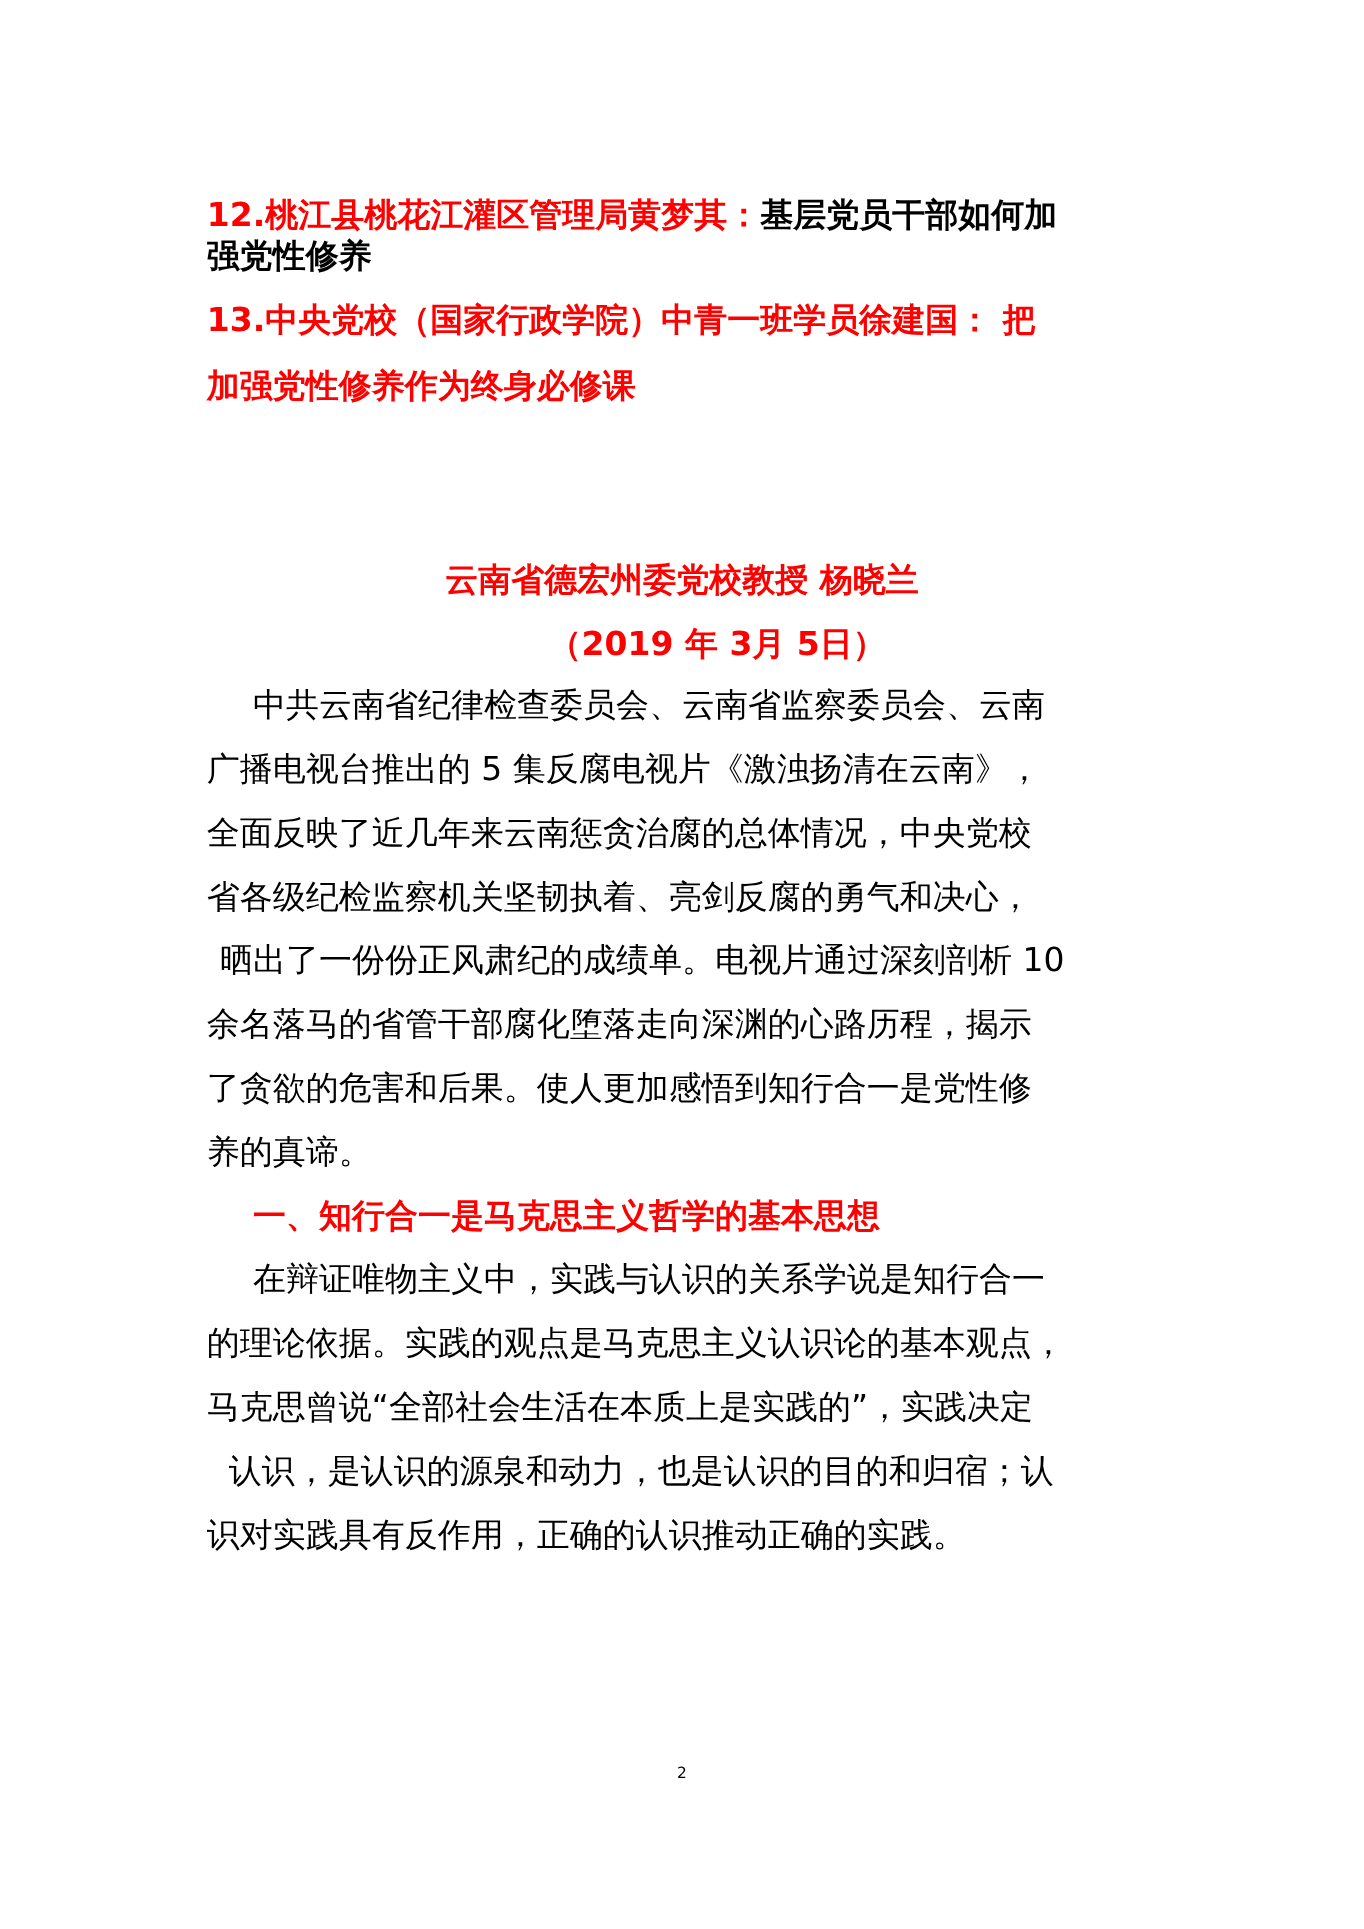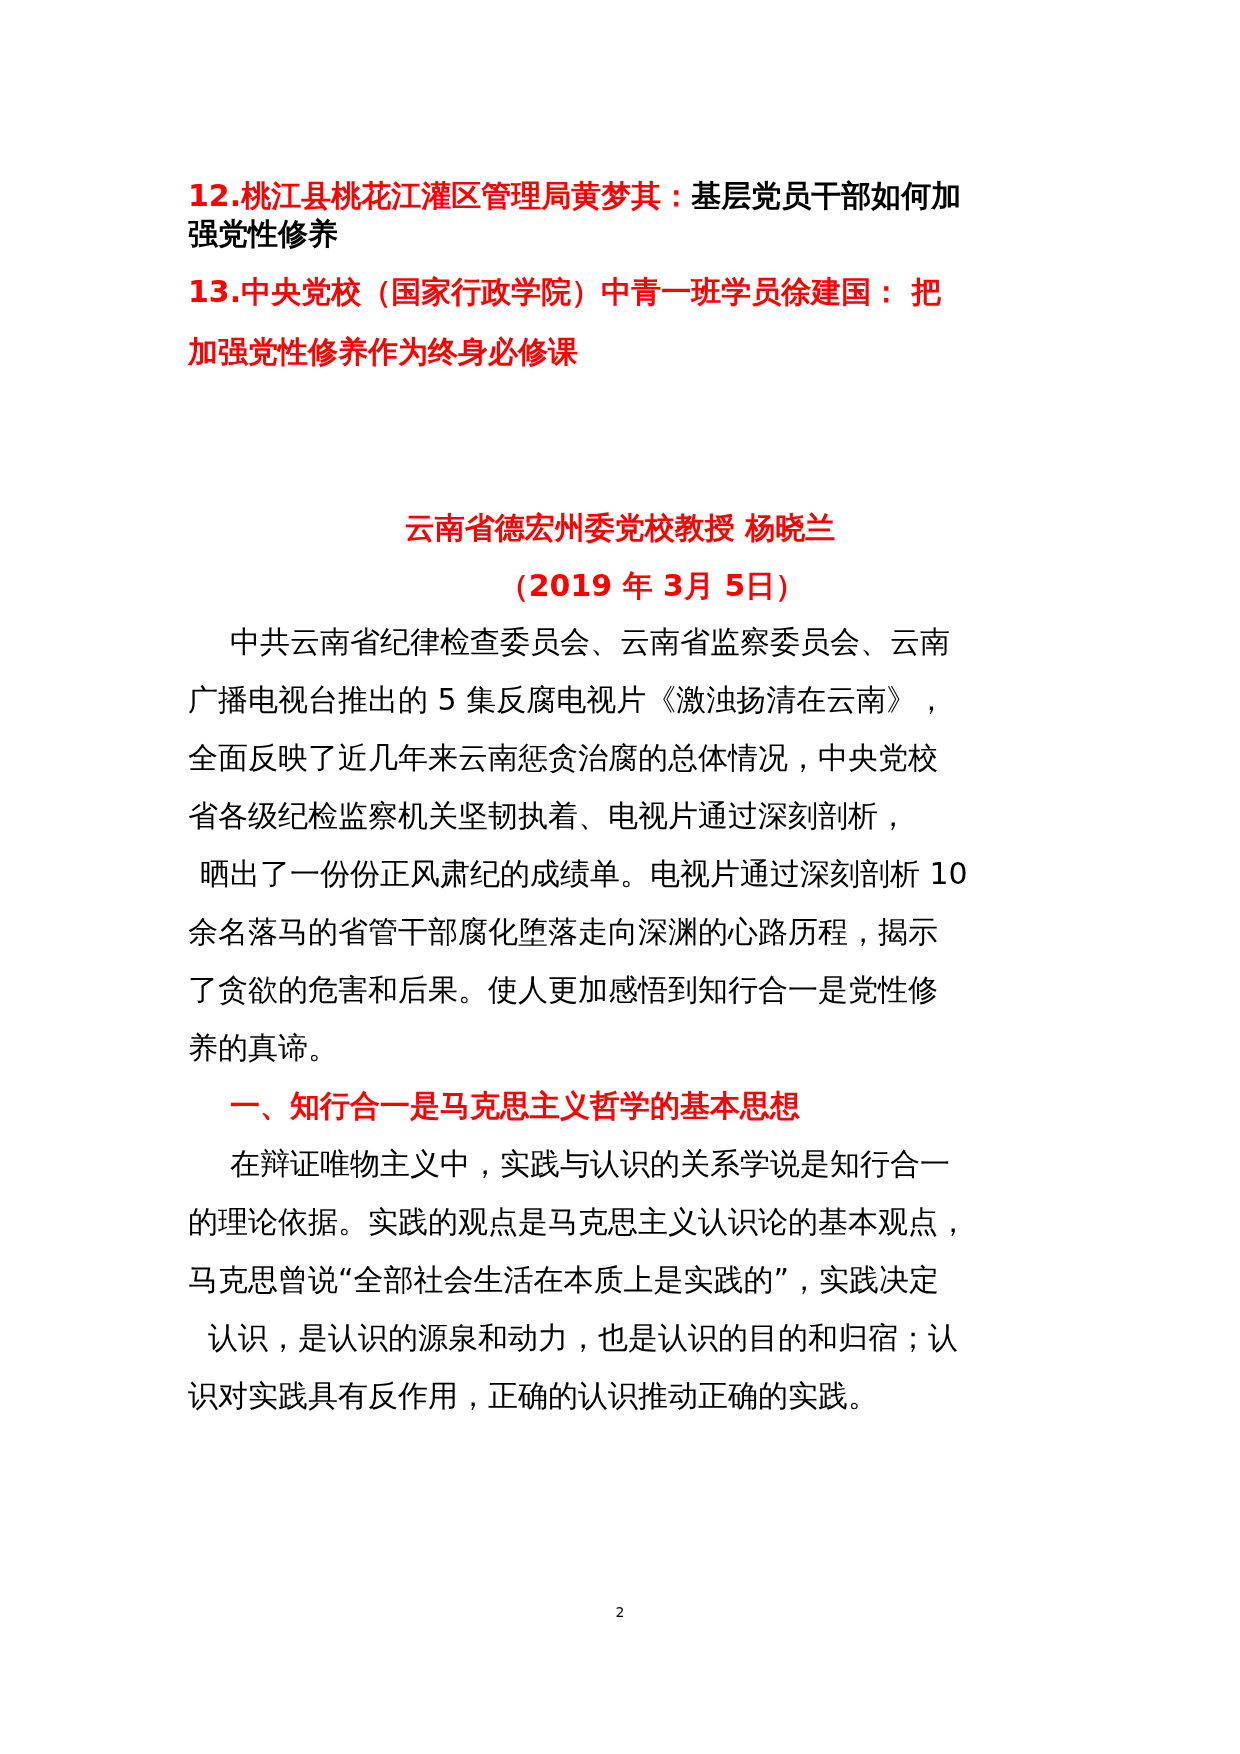--- a/index.html
+++ b/index.html
@@ -25,21 +25,21 @@
 
   <div class="line bold red" style="top:272px;">13.中央党校（国家行政学院）中青一班学员徐建国： 把</div>
   <div class="line bold red" style="top:332px;">加强党性修养作为终身必修课</div>
 
   <div class="line bold red center" style="top:508px;">云南省德宏州委党校教授  杨晓兰</div>
   <div class="line bold red center" style="top:566px;margin-left:32px;">（2019 年 3月 5日）</div>
 
   <div class="line" style="top:622px; left:230px;">中共云南省纪律检查委员会、云南省监察委员会、云南</div>
   <div class="line" style="top:680px;">广播电视台推出的 5 集反腐电视片《激浊扬清在云南》，</div>
   <div class="line" style="top:738px;">全面反映了近几年来云南惩贪治腐的总体情况，中央党校</div>
-  <div class="line" style="top:796px;">省各级纪检监察机关坚韧执着、电视片通过深刻剖析，</div>
+  <div class="line" style="top:796px;">省各级纪检监察机关坚韧执着、亮剑反腐的勇气和决心，</div>
   <div class="line" style="top:854px;margin-left:12px;">晒出了一份份正风肃纪的成绩单。电视片通过深刻剖析 10</div>
   <div class="line" style="top:912px;">余名落马的省管干部腐化堕落走向深渊的心路历程，揭示</div>
   <div class="line" style="top:970px;">了贪欲的危害和后果。使人更加感悟到知行合一是党性修</div>
   <div class="line" style="top:1028px;">养的真谛。</div>
 
   <div class="line" style="top:1144px; left:230px;">在辩证唯物主义中，实践与认识的关系学说是知行合一</div>
 
   <div class="line bold red" style="top:1086px; left:230px;">一、知行合一是马克思主义哲学的基本思想</div>
   <div class="line" style="top:1260px;">马克思曾说“全部社会生活在本质上是实践的”，实践决定</div>
   <div class="line" style="top:1202px;">的理论依据。实践的观点是马克思主义认识论的基本观点，</div>

